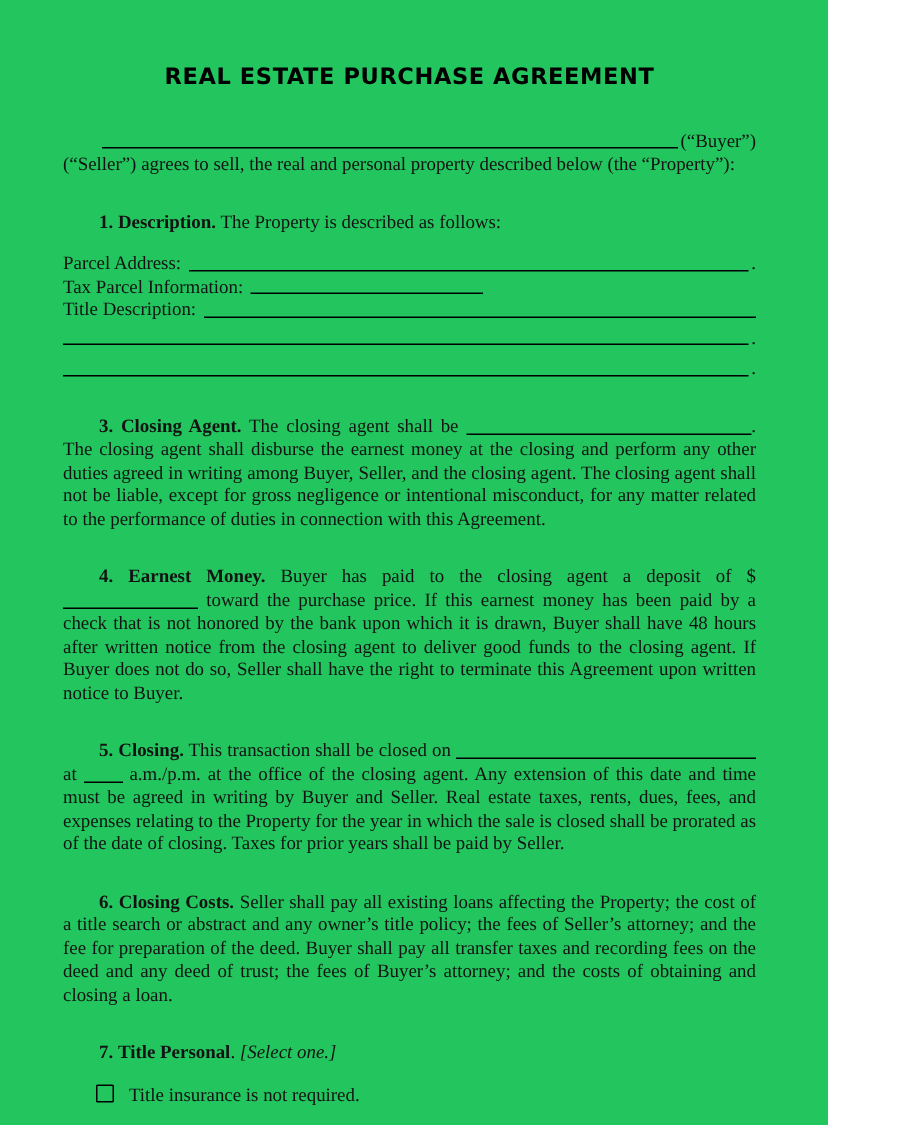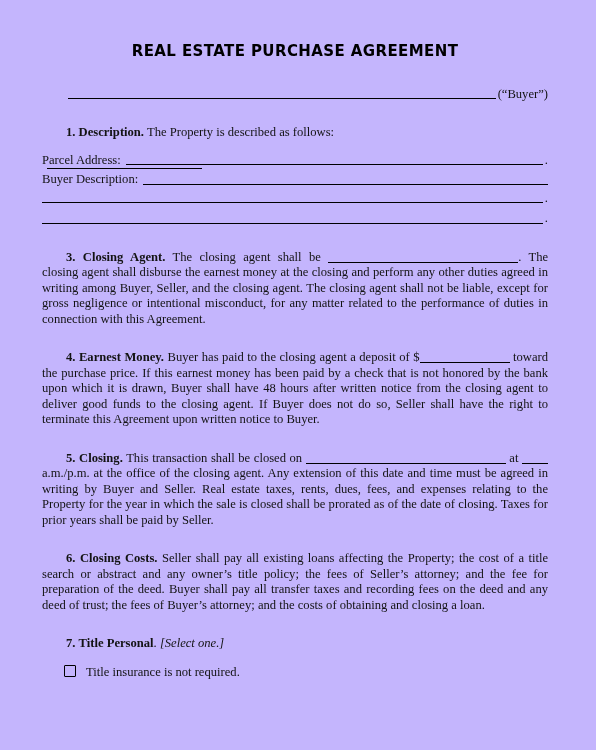--- a/index.html
+++ b/index.html
@@ -1,21 +1,21 @@
 <!DOCTYPE html>
 <html><head>
 <meta charset="utf-8">
 <style>
   html, body { margin: 0; padding: 0; background: #ffffff; }
   .page {
     position: relative;
-    width: 596px;
+    width: 552px;
     height: 750px;
     box-sizing: border-box;
-    background: #c4b5fd;
+    background: #22c55e;
     color: #131313;
     font-family: "Liberation Serif", serif;
     font-size: 12.6px;
     line-height: 15.5px;
     padding: 44px 48px 0 42px;
     overflow: hidden;
   }
   .doc-title {
     font-family: "DejaVu Sans", sans-serif;
     font-weight: bold;
@@ -84,34 +84,36 @@
 <body>
 
 <div class="page">
 
   <h1 class="doc-title">REAL ESTATE PURCHASE AGREEMENT</h1>
 
   <div class="line intro-buyer">
     <span class="grow noml blank-rule"></span>
     <span class="tail">(“Buyer”)</span>
   </div>
+  <p class="para">(“Seller”) agrees to sell,  the real and personal property described below (the “Property”):</p>
 
   <p class="para sect"><span class="bold">1.</span> <span class="bold">Description.</span> <span>The Property is described as follows:</span></p>
 
   <div class="fields">
     <div class="line">
       <span class="lbl">Parcel Address:</span>
       <span class="grow"></span>
       <span class="tail">.</span>
     </div>
     <div class="line">
+      <span class="lbl">Tax Parcel Information:</span>
       <span class="tax-blank w155"></span>
     </div>
     <div class="line">
-      <span class="lbl">Buyer  Description:</span>
+      <span class="lbl">Title  Description:</span>
       <span class="grow"></span>
     </div>
     <div class="line gap-sm">
       <span class="grow noml"></span>
       <span class="tail">.</span>
     </div>
     <div class="line gap-md">
       <span class="grow noml"></span>
       <span class="tail">.</span>
     </div>

